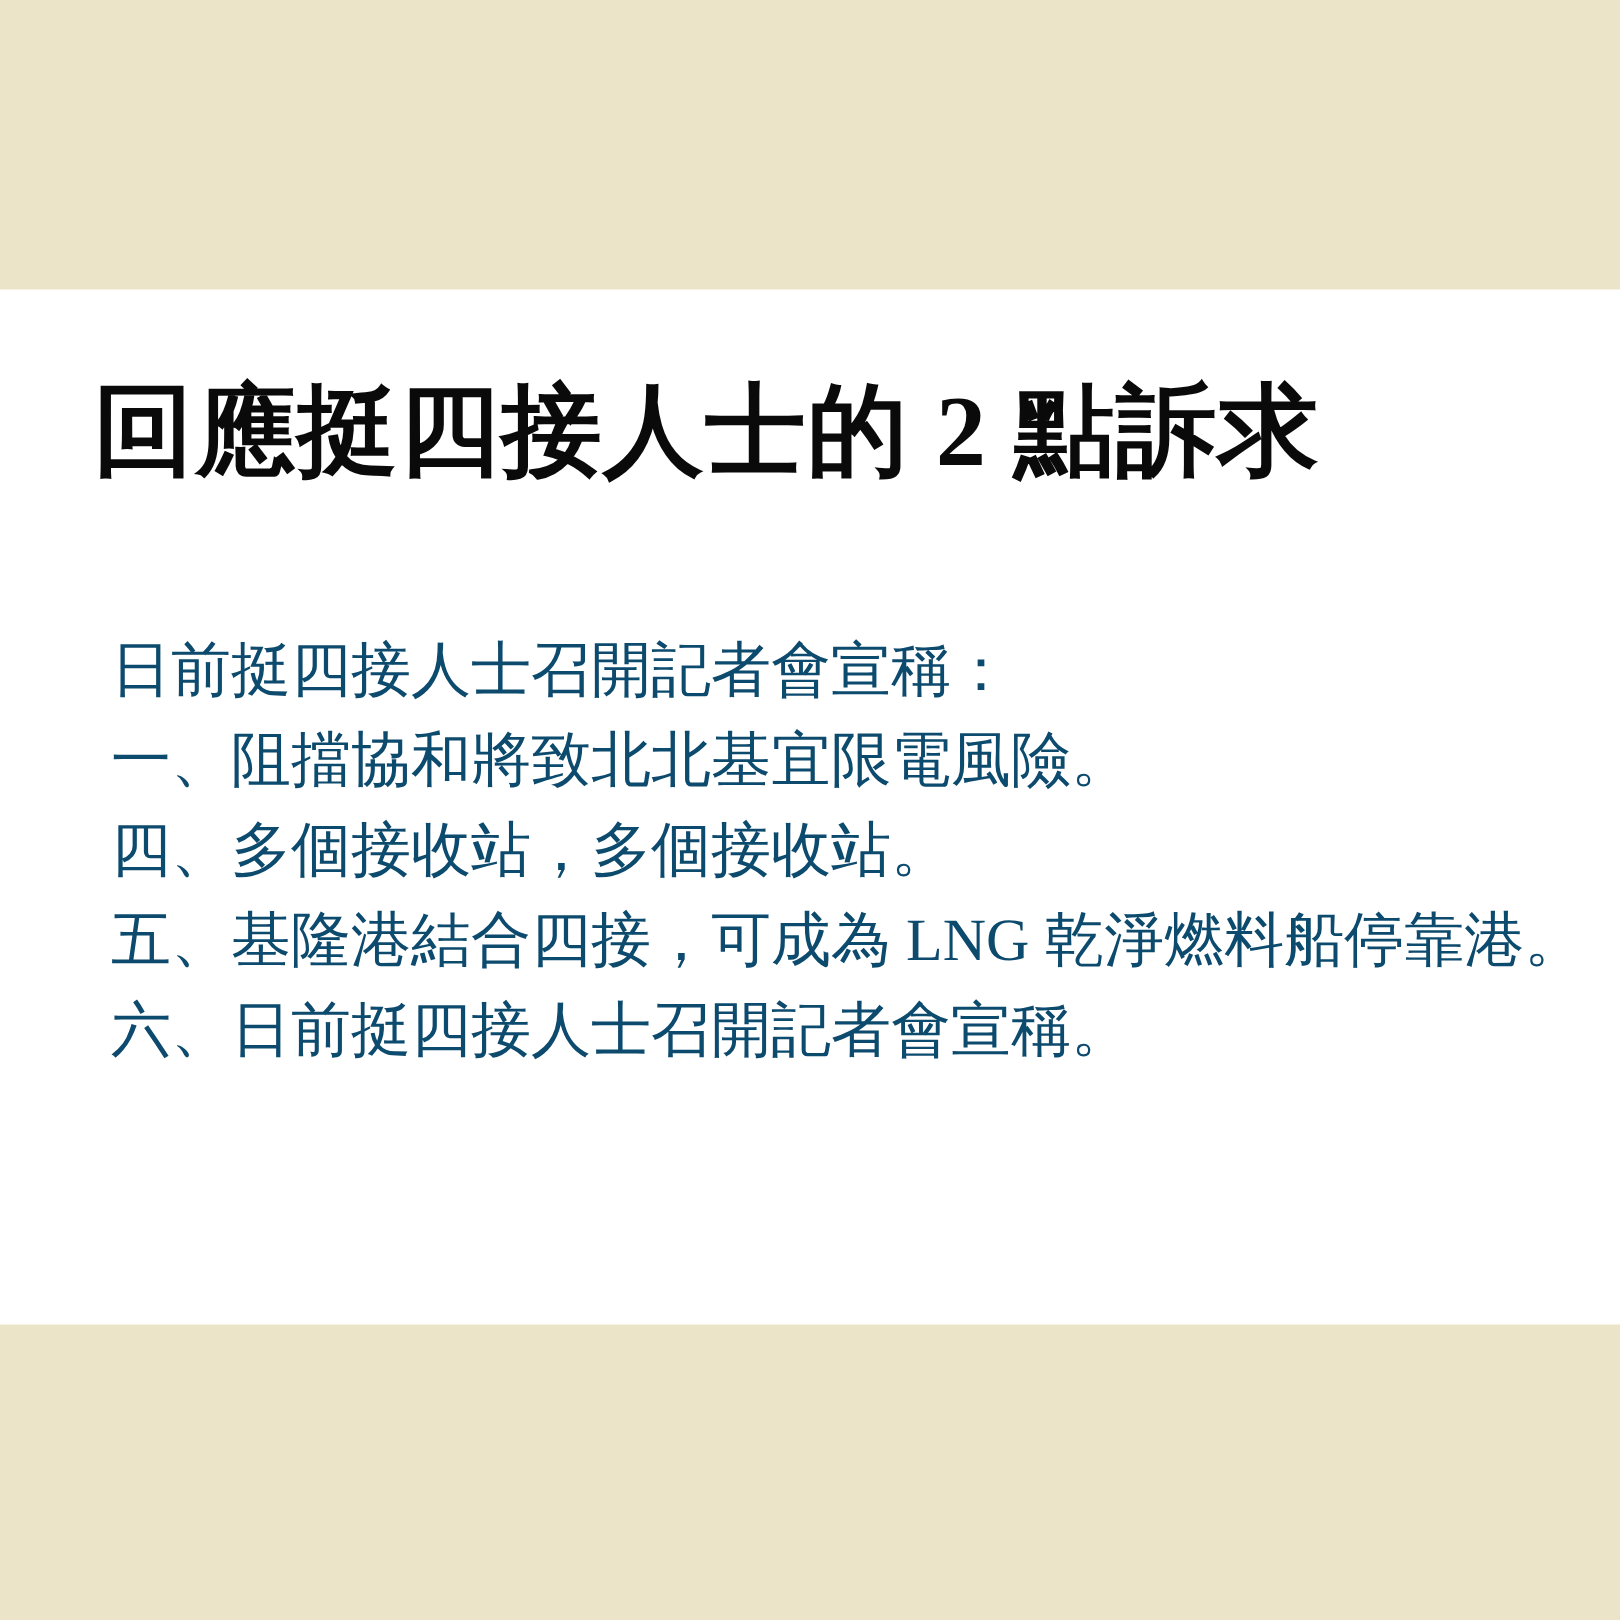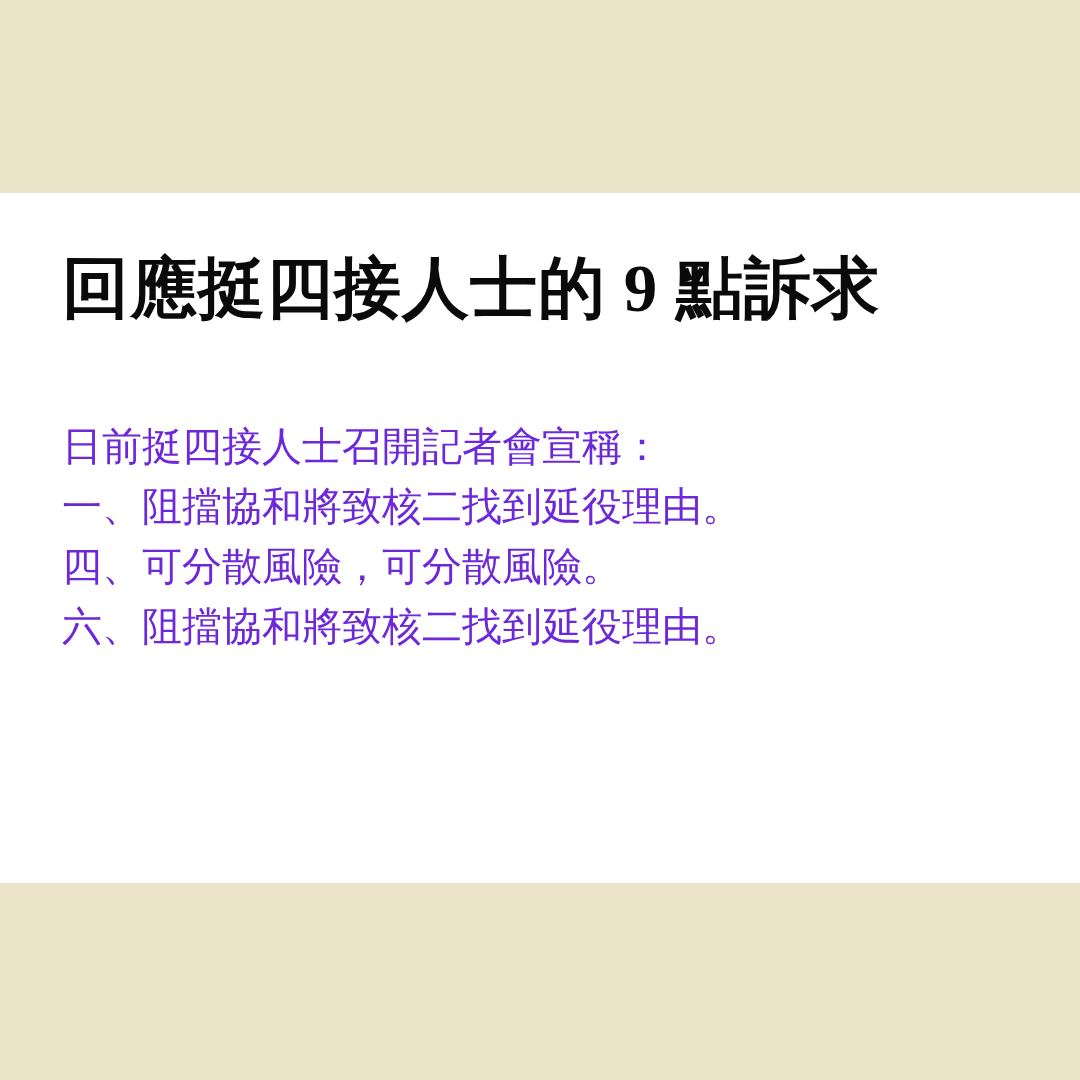--- a/index.html
+++ b/index.html
@@ -27,38 +27,39 @@
     font-size: 67px;
     line-height: 1.1;
     font-weight: 600;
     color: #0a0a0a;
     letter-spacing: 1px;
     white-space: nowrap;
   }
 
   .slide-body {
     position: absolute;
-    left: 62px;
+    left: 74px;
     top: 417px;
     width: 990px;
-    color: #6d28d9;
+    color: #0c4a6e;
   }
 
   .body-line {
     font-size: 40px;
     line-height: 60px;
     font-weight: 400;
     white-space: nowrap;
   }
 </style>
 </head>
 <body>
 
 <div class="slide-panel"></div>
 
-<h1 class="slide-title">回應挺四接人士的 9 點訴求</h1>
+<h1 class="slide-title">回應挺四接人士的 2 點訴求</h1>
 
 <div class="slide-body">
   <div class="body-line">日前挺四接人士召開記者會宣稱：</div>
-  <div class="body-line">一、阻擋協和將致核二找到延役理由。</div>
-  <div class="body-line">四、可分散風險，可分散風險。</div>
-  <div class="body-line">六、阻擋協和將致核二找到延役理由。</div>
+  <div class="body-line">一、阻擋協和將致北北基宜限電風險。</div>
+  <div class="body-line">四、多個接收站，多個接收站。</div>
+  <div class="body-line">五、基隆港結合四接，可成為 LNG 乾淨燃料船停靠港。</div>
+  <div class="body-line">六、日前挺四接人士召開記者會宣稱。</div>
 </div>
 
 </body></html>

